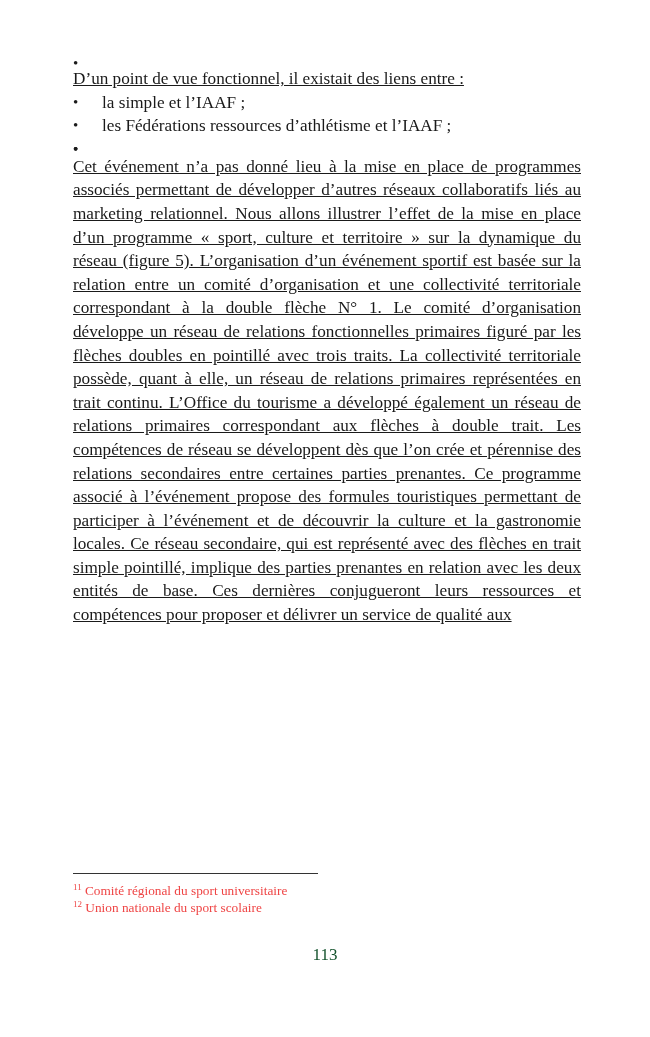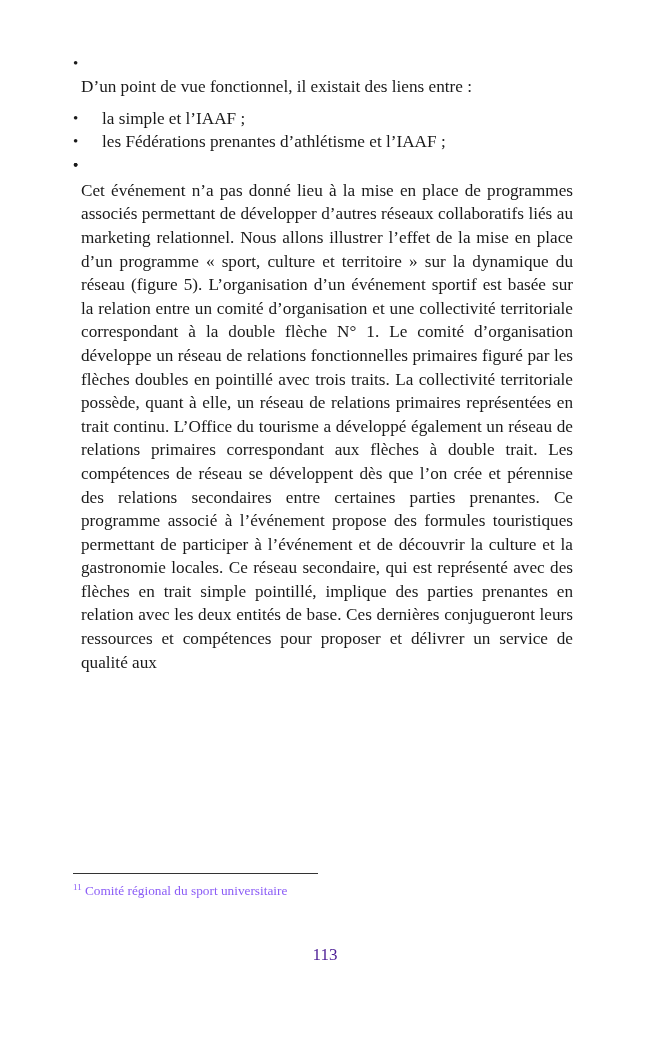--- a/index.html
+++ b/index.html
@@ -2,39 +2,39 @@
 <html><head>
 <meta charset="utf-8">
 <style>
   html, body { margin: 0; padding: 0; background: #ffffff; }
   body { width: 650px; height: 1037px; position: relative; overflow: hidden; }
   .page {
     position: absolute; left: 73px; top: 52px; width: 508px;
     font-family: "Liberation Serif", serif; font-size: 17.2px; line-height: 23.6px;
     color: #1a1a1a;
   }
-  p { margin: 8px; text-align: justify; }
+  p { margin: 0; text-align: justify; text-decoration: underline; }
   ul { list-style: none; margin: 0; padding: 0; }
   li { position: relative; padding-left: 29px; text-align: justify; }
   li .bullet { position: absolute; left: 0; top: 0; font-size: 15px; }
   .gap { height: 15px; }
   .gap2 { height: 17px; }
   sup { font-size: 10px; line-height: 0; vertical-align: 7px; }
   .footnote-rule {
     position: absolute; left: 73px; top: 873px; width: 245px; height: 0;
     border-top: 1px solid #333;
   }
   .footnotes {
     position: absolute; left: 73px; top: 882px;
-    font-family: "Liberation Serif", serif; font-size: 13.3px; line-height: 17px; color: #8b5cf6;
+    font-family: "Liberation Serif", serif; font-size: 13.3px; line-height: 17px; color: #ef4444;
   }
   .footnotes sup { font-size: 9px; vertical-align: 5px; }
   .page-number {
     position: absolute; left: 0; width: 650px; top: 945px; text-align: center;
-    font-family: "Liberation Serif", serif; font-size: 17px; color: #4c1d95;
+    font-family: "Liberation Serif", serif; font-size: 17px; color: #14532d;
   }
 </style>
 </head>
 <body>
 
 <div class="page">
   <ul>
     <li>
       <span class="bullet">•</span>
     </li>
@@ -43,36 +43,37 @@
   <div class="gap"></div>
 
   <p style="text-align:left">D’un point de vue fonctionnel, il existait des liens entre :</p>
   <ul>
     <li>
       <span class="bullet">•</span>
       <span>la simple et l’IAAF ;</span>
     </li>
     <li>
       <span class="bullet">•</span>
-      <span>les Fédérations prenantes d’athlétisme et l’IAAF ;</span>
+      <span>les Fédérations ressources d’athlétisme et l’IAAF ;</span>
     </li>
     <li>
       <span class="bullet">•</span>
     </li>
     <li>
       <span class="bullet">•</span>
     </li>
     <li>
       <span class="bullet">•</span>
     </li>
   </ul>
 
   <div class="gap2"></div>
 
   <p>Cet événement n’a pas donné lieu à la mise en place de programmes associés permettant de développer d’autres réseaux collaboratifs liés au marketing relationnel. Nous allons illustrer l’effet de la mise en place d’un programme « sport, culture et territoire » sur la dynamique du réseau (figure 5). L’organisation d’un événement sportif est basée sur la relation entre un comité d’organisation et une collectivité territoriale correspondant à la double flèche N° 1. Le comité d’organisation développe un réseau de relations fonctionnelles primaires figuré par les flèches doubles en pointillé avec trois traits. La collectivité territoriale possède, quant à elle, un réseau de relations primaires représentées en trait continu. L’Office du tourisme a développé également un réseau de relations primaires correspondant aux flèches à double trait. Les compétences de réseau se développent dès que l’on crée et pérennise des relations secondaires entre certaines parties prenantes. Ce programme associé à l’événement propose des formules touristiques permettant de participer à l’événement et de découvrir la culture et la gastronomie locales. Ce réseau secondaire, qui est représenté avec des flèches en trait simple pointillé, implique des parties prenantes en relation avec les deux entités de base. Ces dernières conjugueront leurs ressources et compétences pour proposer et délivrer un service de qualité aux</p>
 </div>
 
 <div class="footnote-rule"></div>
 <div class="footnotes">
   <div><sup>11</sup> <span>Comité régional du sport universitaire</span></div>
+  <div><sup>12</sup> <span>Union nationale du sport scolaire</span></div>
 </div>
 
 <div class="page-number">113</div>
 
 </body></html>

